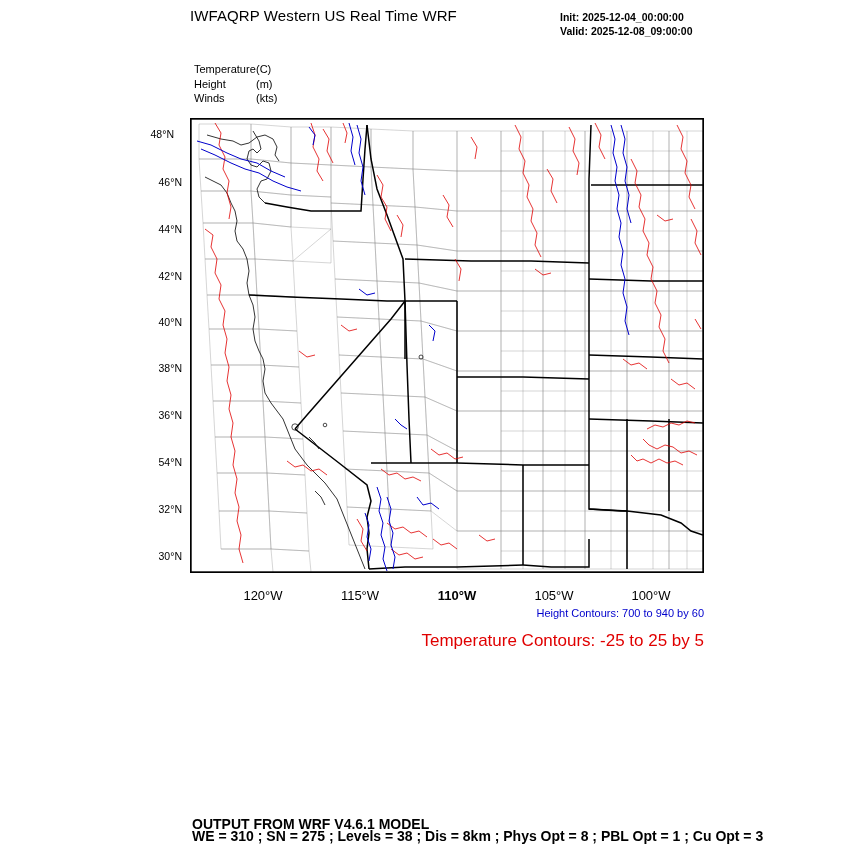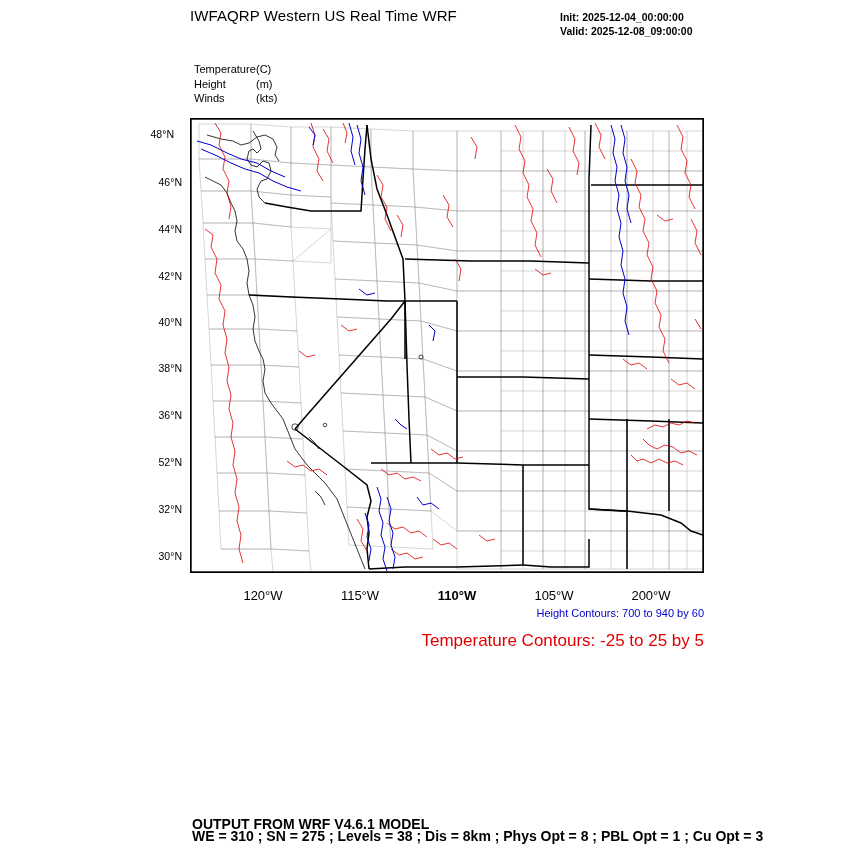--- a/index.html
+++ b/index.html
@@ -135,29 +135,29 @@
     <span class="row"><span class="u-label">Winds</span><span>(kts)</span></span>
   </div>
 
   <div class="lat-label" style="left:126px; top:128px;">48°N</div>
   <div class="lat-label" style="left:134px; top:176px;">46°N</div>
   <div class="lat-label" style="left:134px; top:223px;">44°N</div>
   <div class="lat-label" style="left:134px; top:270px;">42°N</div>
   <div class="lat-label" style="left:134px; top:316px;">40°N</div>
   <div class="lat-label" style="left:134px; top:362px;">38°N</div>
   <div class="lat-label" style="left:134px; top:409px;">36°N</div>
-  <div class="lat-label" style="left:134px; top:456px;">52°N</div>
+  <div class="lat-label" style="left:134px; top:456px;">54°N</div>
   <div class="lat-label" style="left:134px; top:503px;">32°N</div>
   <div class="lat-label" style="left:134px; top:550px;">30°N</div>
 
   <div class="lon-label" style="left:236px; top:588px;">120°W</div>
   <div class="lon-label" style="left:333px; top:588px;">115°W</div>
   <div class="lon-label" style="left:430px; top:588px;font-weight:bold;">110°W</div>
   <div class="lon-label" style="left:527px; top:588px;">105°W</div>
-  <div class="lon-label" style="left:624px; top:588px;">200°W</div>
+  <div class="lon-label" style="left:624px; top:588px;">100°W</div>
 
   <div class="map-frame">
     <svg width="512" height="453" viewBox="0 0 512 453">
       <defs>
         <clipPath id="frameclip">
             <rect x="0" y="0" width="512" height="453"></rect>
           </clipPath>
       </defs>
       <g clip-path="url(#frameclip)">
 

